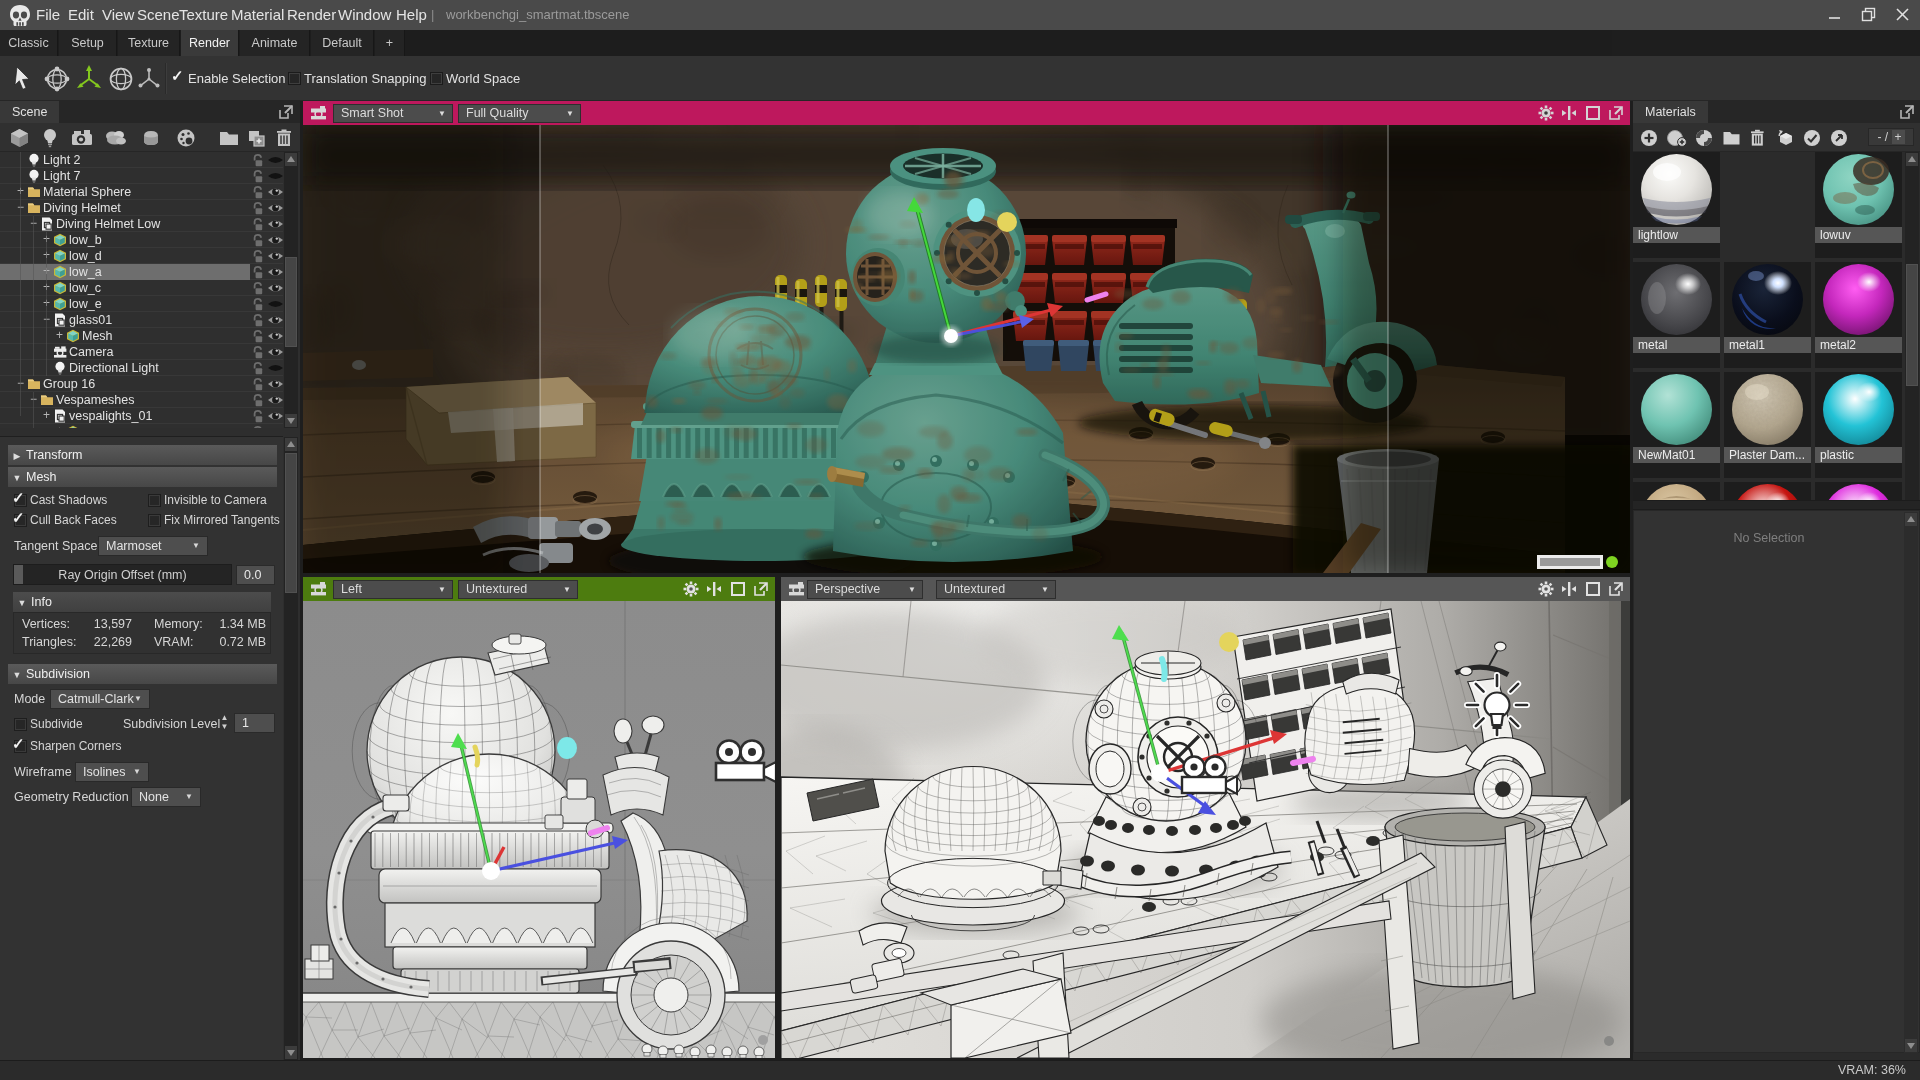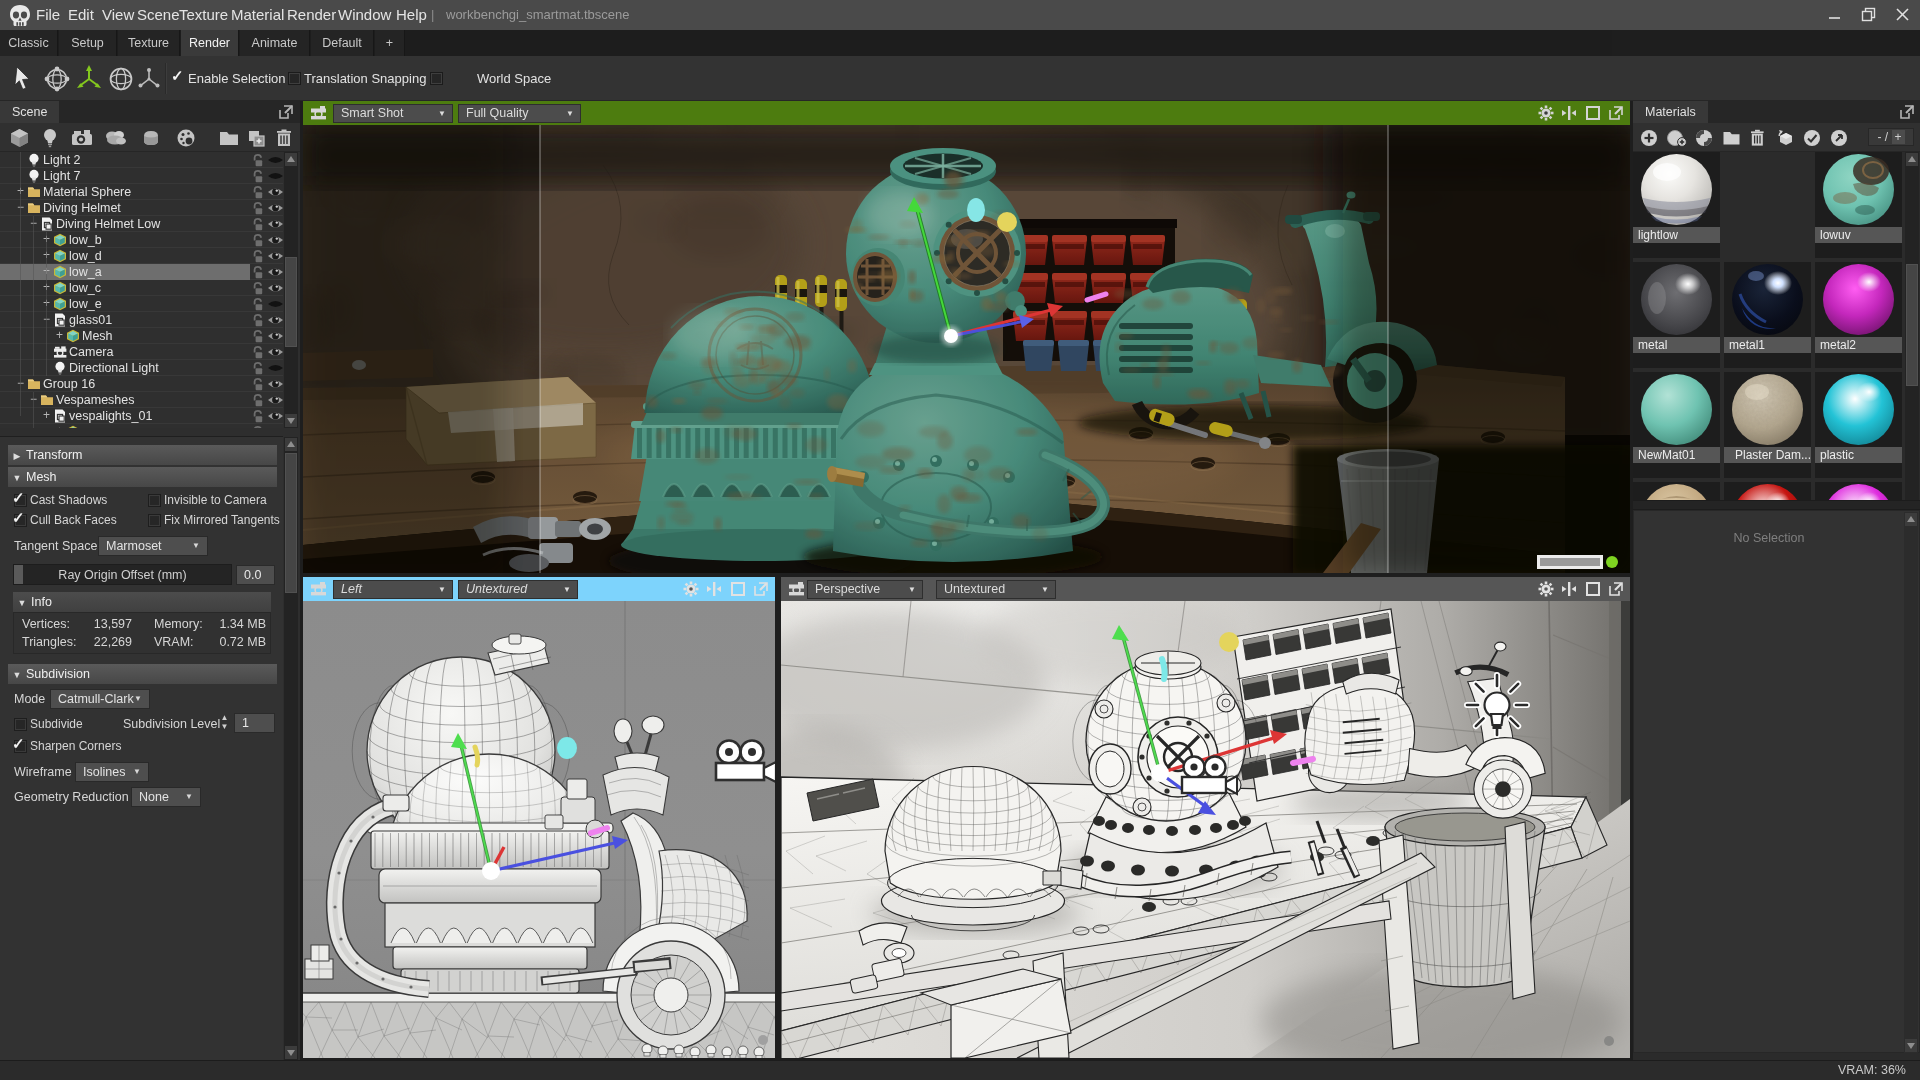--- a/index.html
+++ b/index.html
@@ -82,23 +82,23 @@
   .vp-header { position:absolute; left:0; top:0; width:100%; height:24px; z-index:5; }
   .vp-cam-icon { position:absolute; left:7px; top:4px; width:20px; height:16px; }
   .vp-dd { position:absolute; top:3px; height:19px; background:#4c4c4c; border:1px solid #2e2e2e; color:#dcdcdc; font-size:12.5px; }
   .vp-dd .txt { position:absolute; left:7px; line-height:17px; }
   .vp-dd .arr { position:absolute; right:6px; line-height:17px; font-size:8px; }
   .vp-icons { position:absolute; top:4px; right:6px; height:16px; }
   .vp-icons svg { margin-left:4px; vertical-align:top; }
   .vp-canvas { position:absolute; left:0; top:24px; }
 
   #vp-main { left:303px; top:101px; width:1327px; height:472px; }
-  #vp-main .vp-header { background:#4d7c0f;padding-left:32px; }
+  #vp-main .vp-header { background:#be185d;padding-left:32px; }
   #vp-left { left:303px; top:577px; width:472px; height:481px; }
-  #vp-left .vp-header { background:#7dd3fc;font-style:italic; }
+  #vp-left .vp-header { background:#4d7c0f; }
   #vp-persp { left:781px; top:577px; width:849px; height:481px; }
   #vp-persp .vp-header { background:#565656; }
 
   
   #right-panel { left:1633px; top:101px; width:287px; height:959px; background:#2b2b2b; }
   #mat-toolbar { position:absolute; left:0; top:22px; width:287px; height:29px; background:#303030; border-bottom:1px solid #262626; }
   #mat-toolbar svg { position:absolute; top:6px; }
   #mat-counter { position:absolute; right:6px; top:5px; width:46px; height:18px; background:#393939; border:1px solid #272727; color:#cfcfcf; font-size:12px; text-align:center; line-height:16px; }
   #mat-counter .plusbtn { display:inline-block; width:13px; height:14px; background:#4c4c4c; line-height:14px; }
   #mat-grid { position:absolute; left:0; top:51px; width:272px; height:348px; background:#2b2b2b; overflow:hidden; }
@@ -208,21 +208,21 @@
     <div id="tool-sep"></div>
     <div id="tbchecks">
         <div class="tbcheck" style="left: 172px;">
           <div class="tick">✓</div>
           <div class="lbl">Enable Selection</div>
         </div>
         <div class="tbcheck" style="left: 288px;">
           <div class="box"></div>
           <div class="lbl">Translation Snapping</div>
         </div>
-        <div class="tbcheck" style="left: 430px; padding-left: 31px;">
+        <div class="tbcheck" style="left: 430px;">
           <div class="box"></div>
           <div class="lbl">World Space</div>
         </div>
       </div>
   </div>
 
   <div id="left-panel" class="abs">
     <div class="panel-header" style="left:0;top:0;width:300px">
       <div class="panel-tab">Scene</div>
       <svg class="popout" style="right:6px" viewBox="0 0 16 16">
@@ -2073,21 +2073,21 @@
                 <radialGradient id="mg6" cx="38%" cy="30%" r="85%">
                   <stop offset="0%" stop-color="#b2e2d6"></stop>
                   <stop offset="50%" stop-color="#6fc3b1"></stop>
                   <stop offset="100%" stop-color="#39806f"></stop>
                 </radialGradient>
               </defs>
               <circle cx="35.5" cy="35.5" r="35.5" fill="url(#mg6)"></circle>
             </svg></div>
           <div class="mat-label">NewMat01</div>
         </div>
-        <div class="mat-cell" style="left: 91px; top: 220px; text-align: right;">
+        <div class="mat-cell" style="left: 91px; top: 220px;">
           <div class="mat-sphere"><svg width="71" height="71" viewBox="0 0 71 71">
               <defs>
                 <radialGradient id="mg7" cx="40%" cy="30%" r="85%">
                   <stop offset="0%" stop-color="#d2c9b6"></stop>
                   <stop offset="55%" stop-color="#b3a78f"></stop>
                   <stop offset="100%" stop-color="#776c58"></stop>
                 </radialGradient>
                 <filter id="mg7f">
                   <feTurbulence type="fractalNoise" baseFrequency="0.35" numOctaves="3" seed="7"></feTurbulence>
                   <feColorMatrix type="matrix" values="0 0 0 0 0.32 0 0 0 0 0.27 0 0 0 0 0.2 0 0 0 0.55 0"></feColorMatrix>

